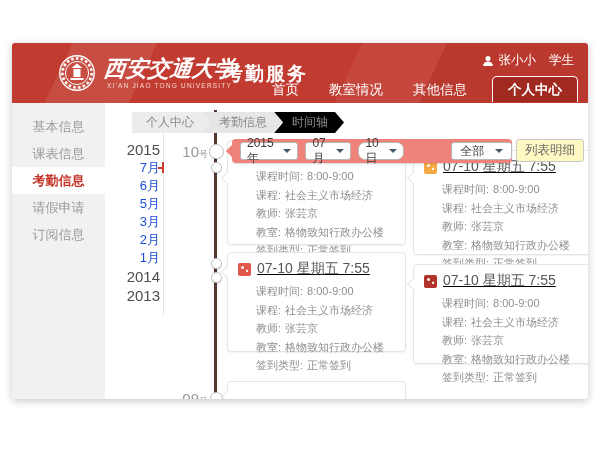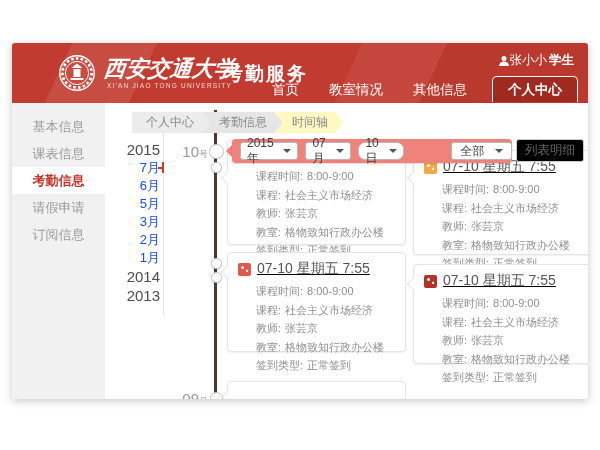--- a/index.html
+++ b/index.html
@@ -10,40 +10,40 @@
 
   
   .hdr{position:absolute;left:0;top:0;width:576px;height:60px;
        background-image:linear-gradient(115deg,rgba(255,255,255,0) 10%,rgba(255,255,255,.09) 10%,rgba(255,255,255,.09) 24%,rgba(255,255,255,0) 24%,rgba(255,255,255,0) 58%,rgba(255,255,255,.06) 58%,rgba(255,255,255,.06) 72%,rgba(0,0,0,.04) 72%);
        background-color:#c23b30;}
   .logo{position:absolute;left:46px;top:11px;width:38px;height:38px;}
   .uni-cn{position:absolute;left:92px;top:11px;color:#fff;font-size:22px;font-weight:bold;
           font-style:italic;font-family:"DejaVu Serif","Liberation Serif",serif;transform:skewX(-6deg);white-space:nowrap;}
   .uni-en{position:absolute;left:95px;top:39px;color:#f4d9d4;font-size:6.5px;letter-spacing:1.2px;white-space:nowrap;}
   .svc{position:absolute;left:212px;top:18px;color:#fff;font-size:19px;font-weight:bold;letter-spacing:2px;white-space:nowrap;}
-  .user{position:absolute;top:9px;right:14px;display:flex;align-items:center;color:#fff;font-size:12.5px;}
-  .user .role{margin-left:2px;font-weight:bold;}
+  .user{position:absolute;top:9px;right:14px;display:flex;align-items:center;gap:5px;color:#fff;font-size:12.5px;}
+  .user .role{margin-left:8px;}
   .nav{position:absolute;right:9px;bottom:0;display:flex;align-items:flex-start;color:#fff;font-size:13.5px;}
   .nav .itm{line-height:27px;margin:0 15px;cursor:pointer;white-space:nowrap;}
   .nav .tab-active{line-height:25px;margin:0 1px 0 10px;padding:0 15px;border:1px solid #fff;border-bottom:none;
        border-radius:5px 5px 0 0;font-weight:bold;}
 
   
   .side{position:absolute;left:0;top:60px;width:93px;height:296px;background:#f1f1f1;padding-top:10px;box-sizing:border-box;}
   .side .s-itm{height:27px;line-height:27px;text-align:center;font-size:13px;color:#9a9a9a;cursor:pointer;}
   .side .s-active{background:#fff;color:#c5352a;font-weight:bold;}
 
   
   .bc{position:absolute;left:120px;top:69px;display:flex;z-index:2;}
   .bc .b{height:21px;line-height:21px;font-size:12px;color:#8a8a8a;padding:0 16px 0 18px;margin-left:-9px;white-space:nowrap;}
   .bc .b1{background:#ececec;margin-left:0;padding-left:14px;z-index:3;
           clip-path:polygon(0 0,calc(100% - 9px) 0,100% 50%,calc(100% - 9px) 100%,0 100%);}
   .bc .b2{background:#e6e6e6;z-index:2;
           clip-path:polygon(0 0,calc(100% - 9px) 0,100% 50%,calc(100% - 9px) 100%,0 100%,9px 50%);}
-  .bc .b3{background:#fef9c3;z-index:1;
+  .bc .b3{background:#000000;z-index:1;
           clip-path:polygon(0 0,calc(100% - 9px) 0,100% 50%,calc(100% - 9px) 100%,0 100%,9px 50%);}
 
   
   .mini{position:absolute;left:98px;top:97px;width:50px;text-align:right;z-index:2;}
   .mini .y{font-size:15px;color:#4d4d4d;height:19px;line-height:19px;}
   .mini .m{font-size:13px;color:#1d4ed8;height:18px;line-height:18px;}
   .mini-sep{position:absolute;left:151px;top:72px;width:1px;height:200px;background:#e2e2e2;}
   .mark7{position:absolute;left:150px;top:119px;width:2px;height:11px;background:#d0392e;z-index:2;}
   .mark7b{position:absolute;left:146px;top:124px;width:5px;height:2px;background:#d0392e;z-index:2;}
 
@@ -57,21 +57,21 @@
   
   .fbar{position:absolute;left:220px;top:96px;width:280px;height:24px;border-radius:4px;z-index:6;
         display:flex;align-items:center;padding-left:8px;box-sizing:border-box;gap:7px;
         box-shadow:0 1px 2px rgba(0,0,0,.15);}
   .fbar-tip{position:absolute;left:216px;top:103px;width:10px;height:10px;transform:rotate(45deg);z-index:5;}
   .dd{height:18px;background:#fff;border:1px solid #b8b8b8;border-radius:3px;display:flex;align-items:center;
       justify-content:flex-end;font-size:12px;color:#3d3d3d;padding:0 6px;gap:5px;cursor:pointer;box-sizing:border-box;}
   .dd .arr{width:0;height:0;border:4px solid transparent;border-top-color:#475869;margin-top:4px;}
   .dd-y{width:64px;} .dd-m{width:50px;} .dd-d{width:50px;border-radius:7px;}
   .dd-t{width:66px;justify-content:space-between;padding:0 8px;margin-left:40px;}
-  .listbtn{position:absolute;left:504px;top:96px;width:68px;height:23px;background:#000000;border:1px solid #c9c9c9;
+  .listbtn{position:absolute;left:504px;top:96px;width:68px;height:23px;background:#fef9c3;border:1px solid #c9c9c9;
       border-radius:3px;font-size:12.5px;color:#666;display:flex;align-items:center;justify-content:center;
       z-index:6;cursor:pointer;box-sizing:border-box;white-space:nowrap;}
 
   
   .card{position:absolute;width:179px;background:#fff;border:1px solid #e5e5e5;border-radius:4px;
         box-shadow:0 1px 2px rgba(0,0,0,.06);z-index:2;box-sizing:border-box;}
   .card .tip{position:absolute;left:-5.5px;width:9px;height:9px;background:#fff;
         border-left:1px solid #e5e5e5;border-bottom:1px solid #e5e5e5;transform:rotate(45deg);}
   .card .chead{display:flex;align-items:center;gap:6px;padding:7px 10px 2px 10px;text-decoration:underline;}
   .stamp{width:13px;height:13px;border-radius:2px;flex:none;

